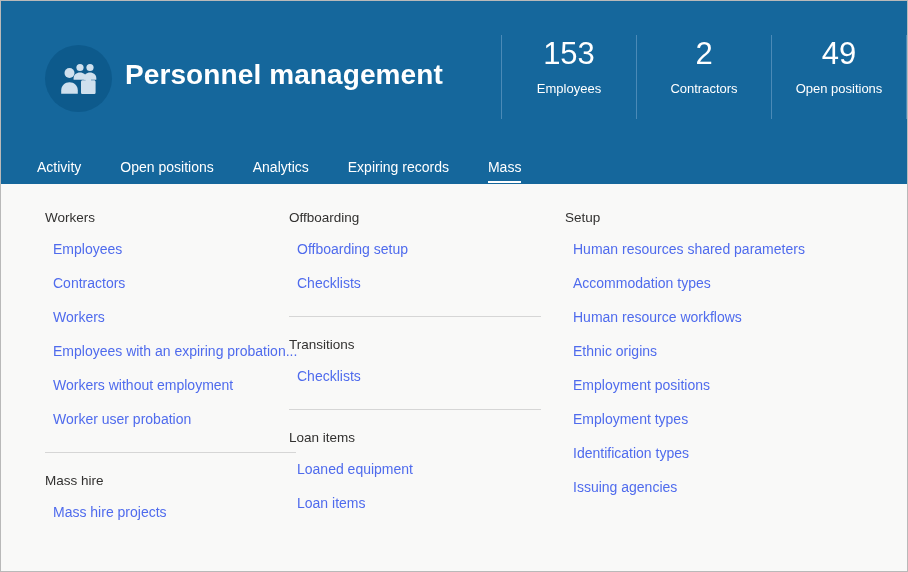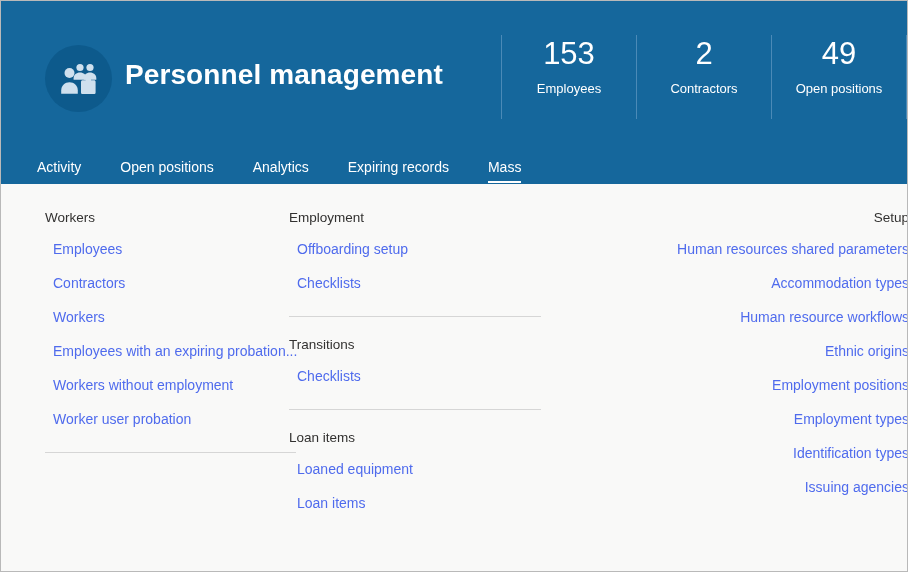--- a/index.html
+++ b/index.html
@@ -131,21 +131,21 @@
     padding-top: 24px;
     box-sizing: border-box;
   }
 
   .column {
     box-sizing: border-box;
     flex: 0 0 auto;
   }
   .column.col-0 { width: 288px; padding-left: 44px; }
   .column.col-1 { width: 276px; padding-left: 0px; }
-  .column.col-2 { width: 344px; padding-left: 0px; text-align: right; }
+  .column.col-2 { width: 344px; padding-left: 0px; }
 
   .group { }
 
   .group-title {
     font-size: 13.5px;
     color: #323130;
     margin: 0 0 4px 0;
     line-height: 20px;
   }
 
@@ -255,24 +255,30 @@
             <a class="link">Employees with an expiring probation...</a>
           </div>
           <div class="link-wrap">
             <a class="link">Workers without employment</a>
           </div>
           <div class="link-wrap">
             <a class="link">Worker user probation</a>
           </div>
         </div>
         <div class="divider"></div>
+        <div class="group">
+          <div class="group-title">Mass hire</div>
+          <div class="link-wrap">
+            <a class="link">Mass hire projects</a>
+          </div>
+        </div>
       </div>
       <div class="column col-1">
         <div class="group">
-          <div class="group-title">Employment</div>
+          <div class="group-title">Offboarding</div>
           <div class="link-wrap">
             <a class="link">Offboarding setup</a>
           </div>
           <div class="link-wrap">
             <a class="link">Checklists</a>
           </div>
         </div>
         <div class="divider"></div>
         <div class="group">
           <div class="group-title">Transitions</div>

